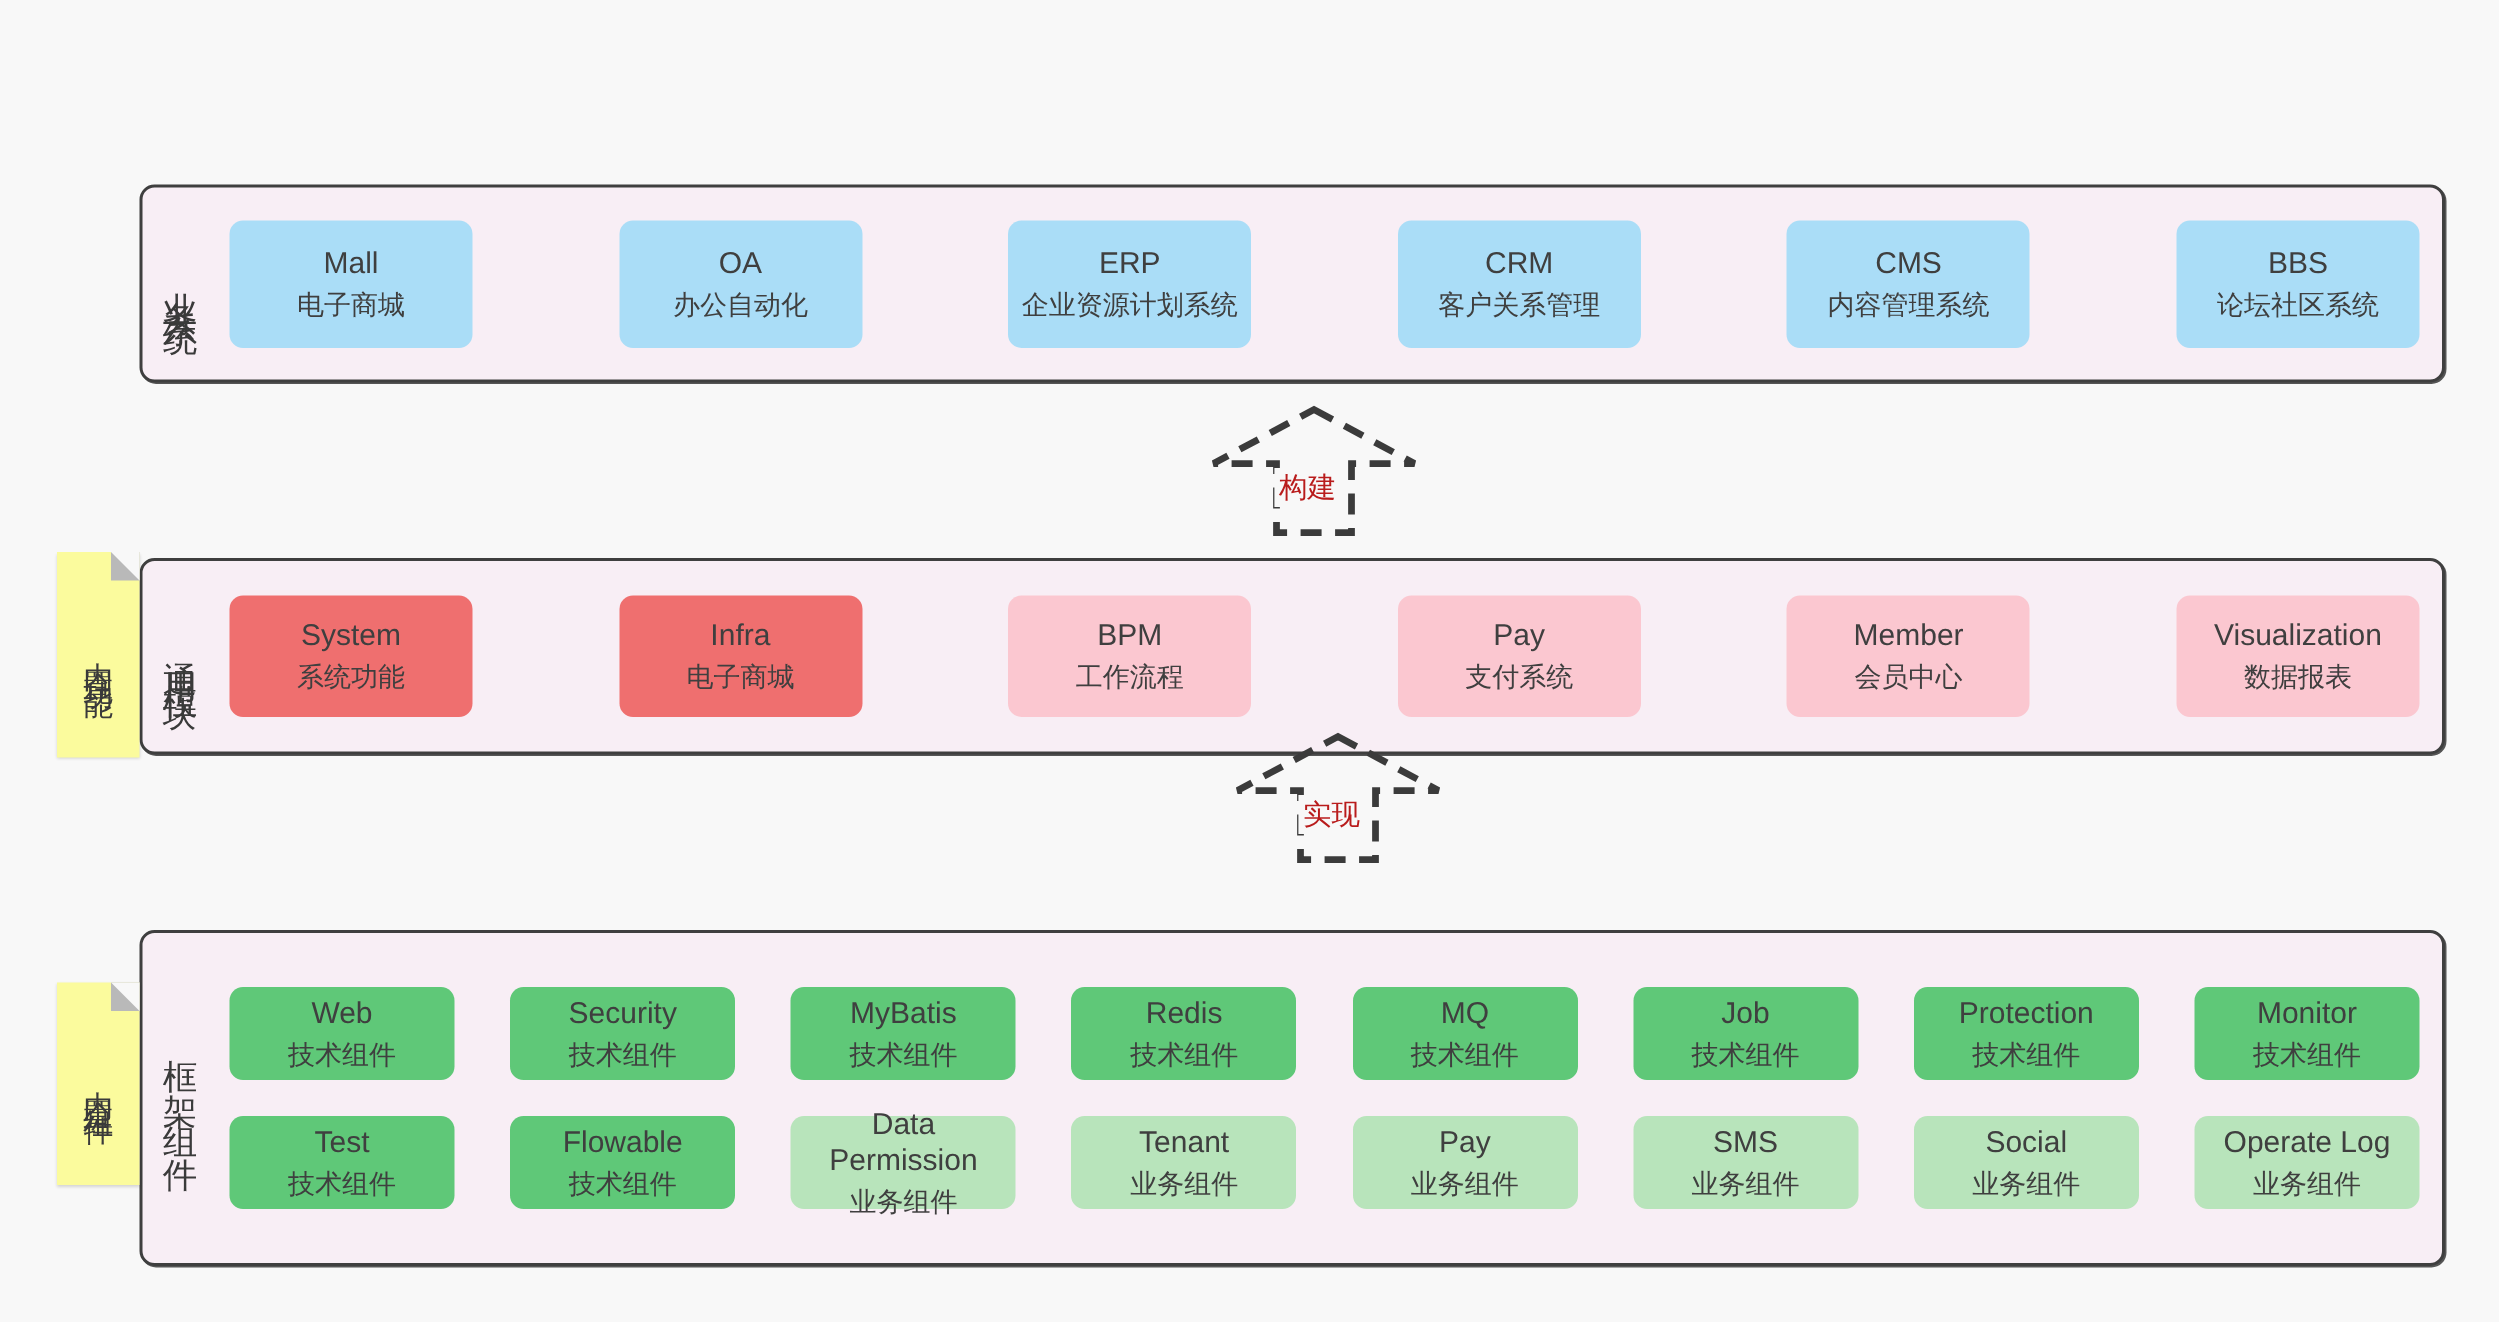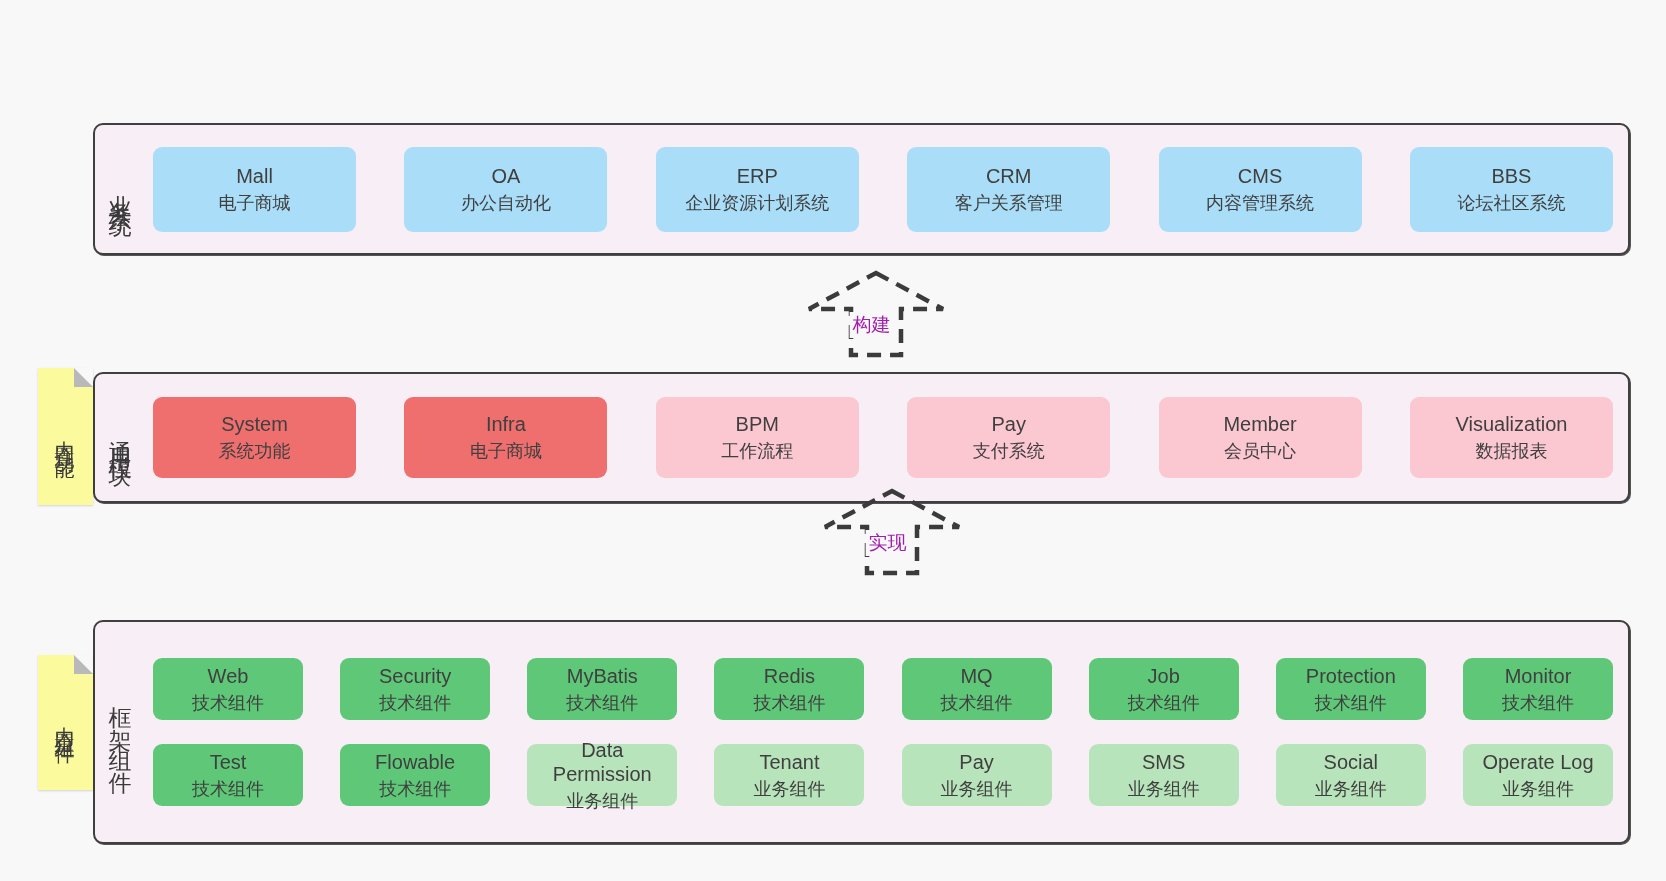--- a/index.html
+++ b/index.html
@@ -45,21 +45,21 @@
   }
   .row{display:flex;justify-content:space-between;}
   .box{
     border-radius:9px;
     display:flex;flex-direction:column;justify-content:center;align-items:center;
     text-align:center;color:#3f3f3f;
     box-sizing:border-box;
   }
   .box .en{font-size:20px;line-height:1.2;}
   .box .zh{font-size:18px;line-height:1.2;margin-top:5px;}
-  .box-lg{width:203px;height:85px;}
+  .box-lg{width:162px;height:85px;}
   #layer-mid .box-lg{height:81px;}
   .box-sm{width:150px;height:62px;padding:2px;}
   .blue{background:#aaddf7;}
   .red{background:#ef6f6f;}
   .pink{background:#fbc7d0;}
   .green{background:#5fc878;}
   .lightgreen{background:#b8e4bb;}
   .sticky{
     position:absolute;width:55px;
     background:#fbfb9d;
@@ -76,21 +76,21 @@
     border-color:#f8f8f8 #f8f8f8 #b9b9b9 #b9b9b9;
   }
   .sticky .vtext{font-size:20px;letter-spacing:6px;}
   .arrow{position:absolute;width:140px;height:88px;}
   #arrow-build{left:806px;top:270px;}
   #arrow-impl{left:822px;top:488px;}
   .arrow svg{position:absolute;left:0;top:0;}
   .arrow-label{
     position:absolute;left:50%;top:42px;transform:translateX(-60%);
     background:#f8f8f8;padding:0 3px;
-    font-size:19px;color:#a21caf;white-space:nowrap;z-index:2;
+    font-size:19px;color:#b91c1c;white-space:nowrap;z-index:2;
   }
 </style>
 </head>
 <body>
 
 <div class="layer" id="layer-top">
   <div class="label-col">
     <span class="vtext">业务系统</span>
   </div>
   <div class="boxes">

